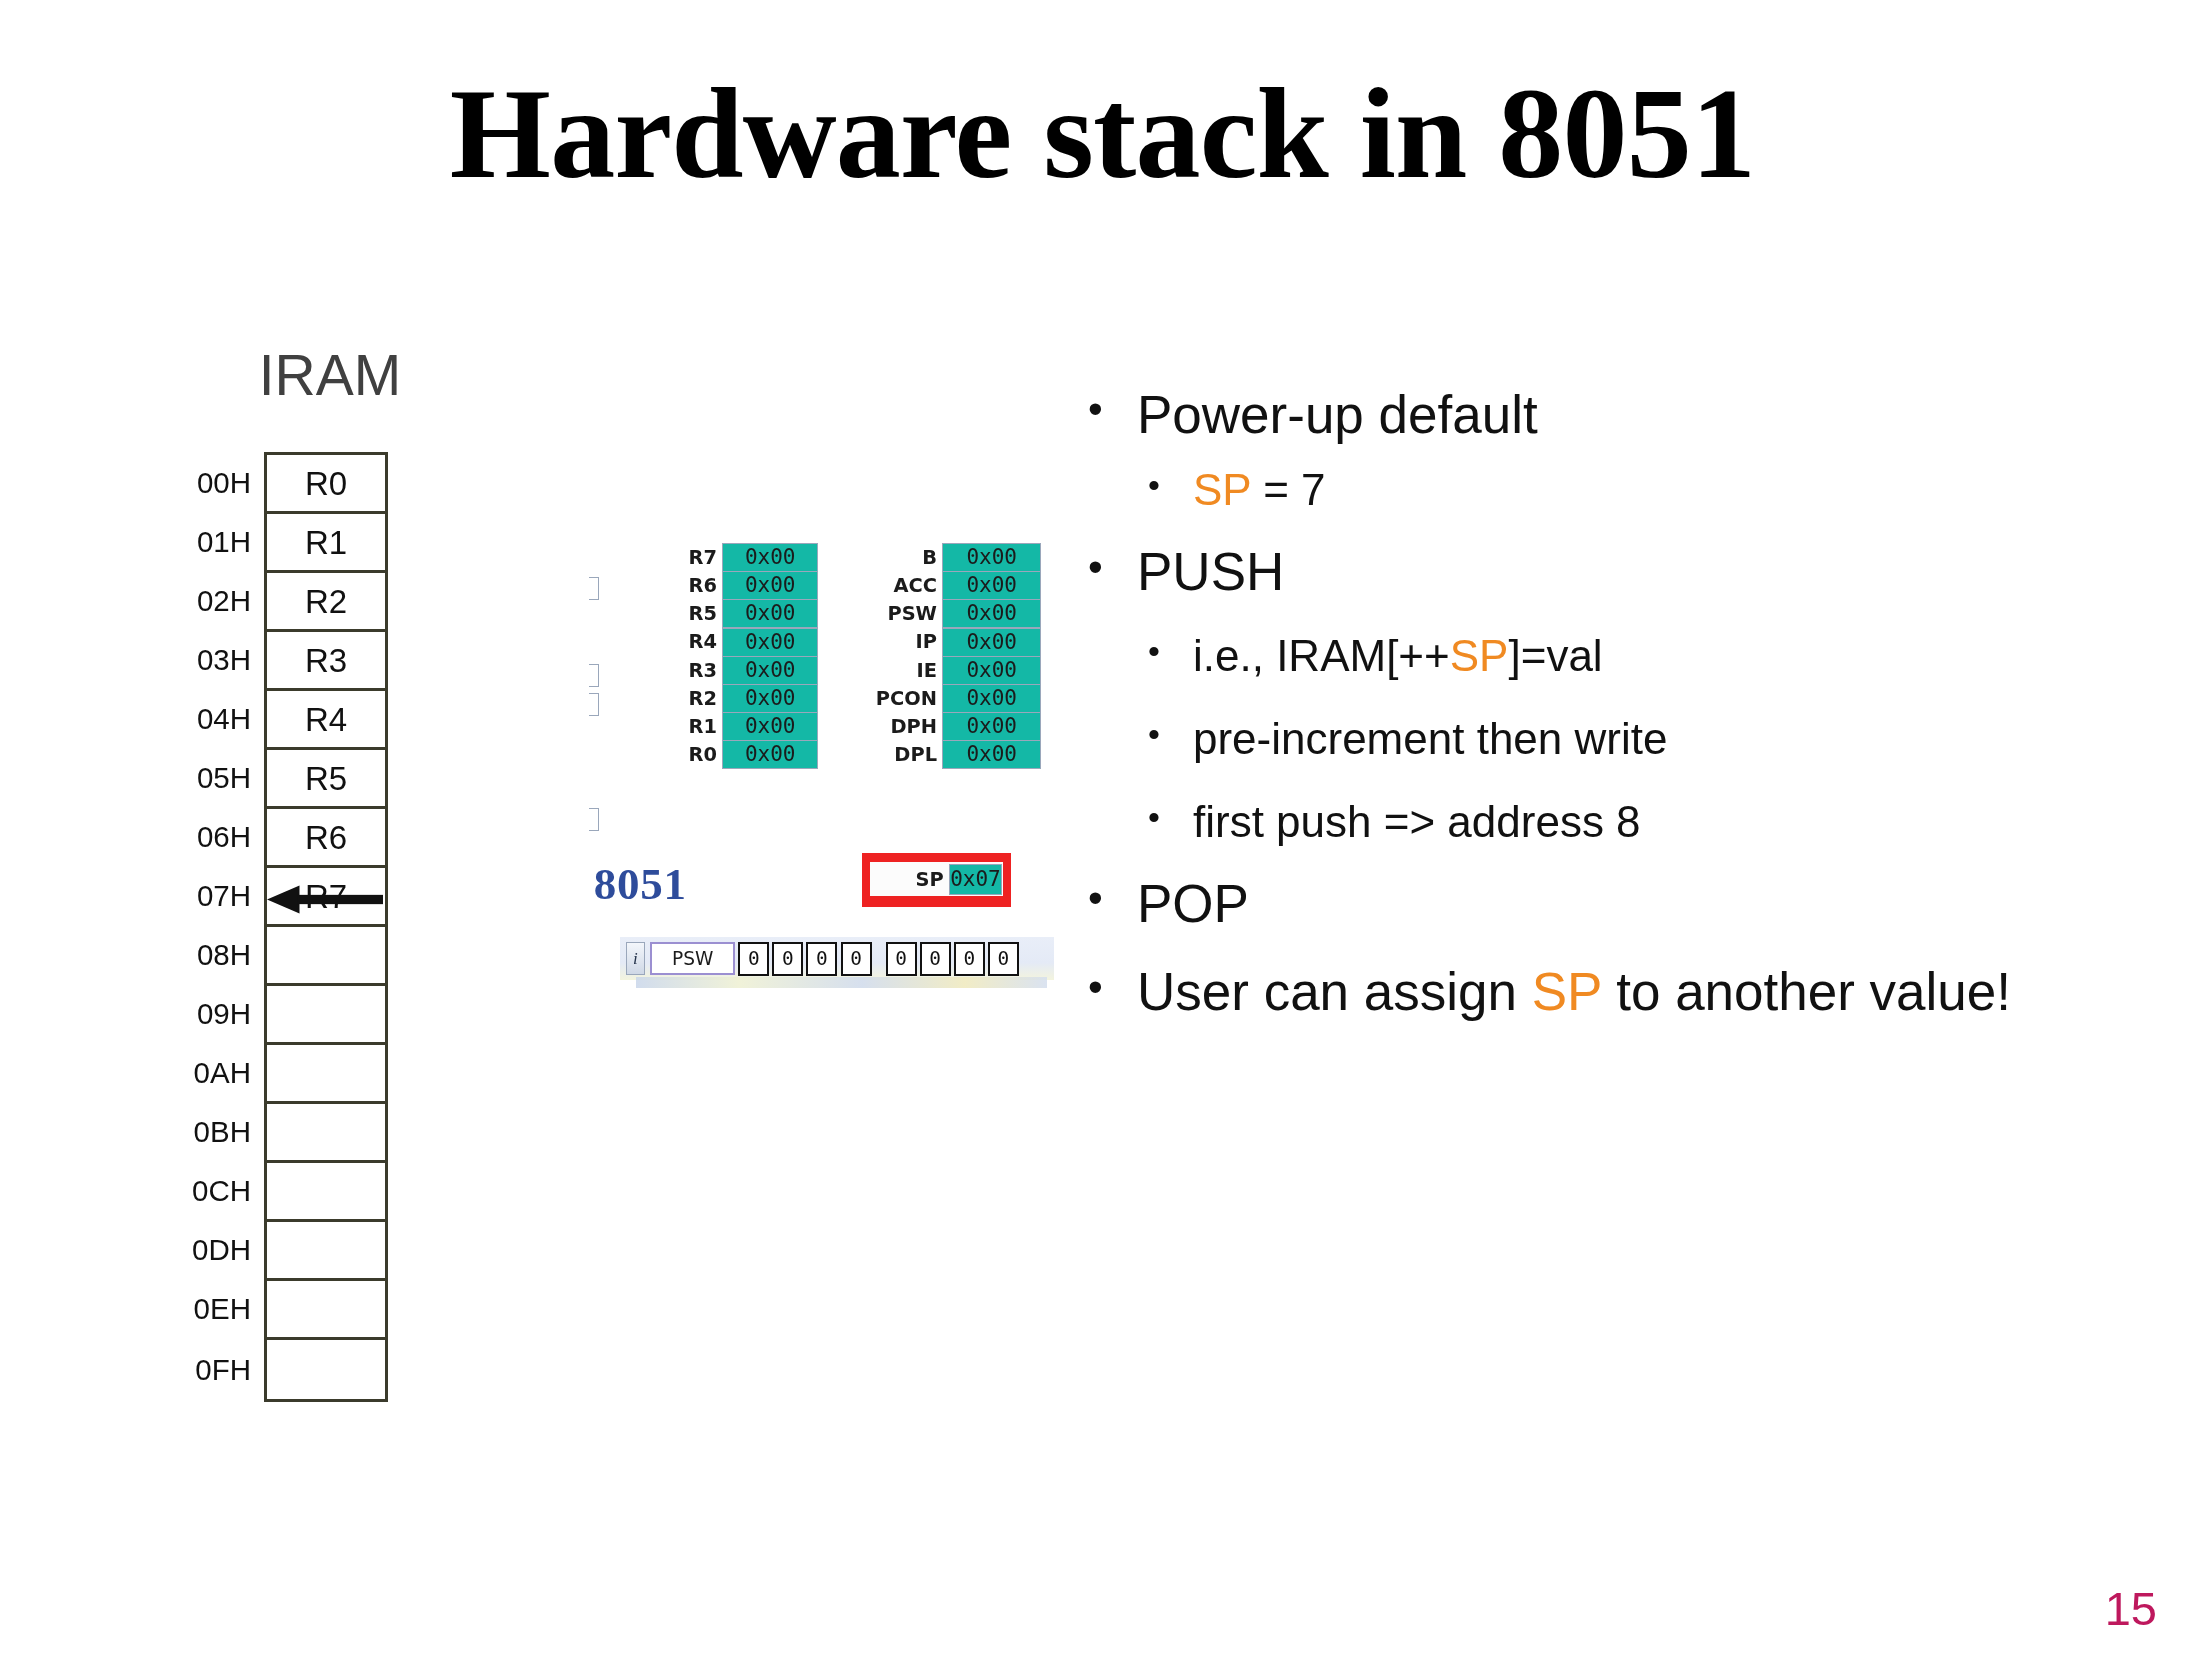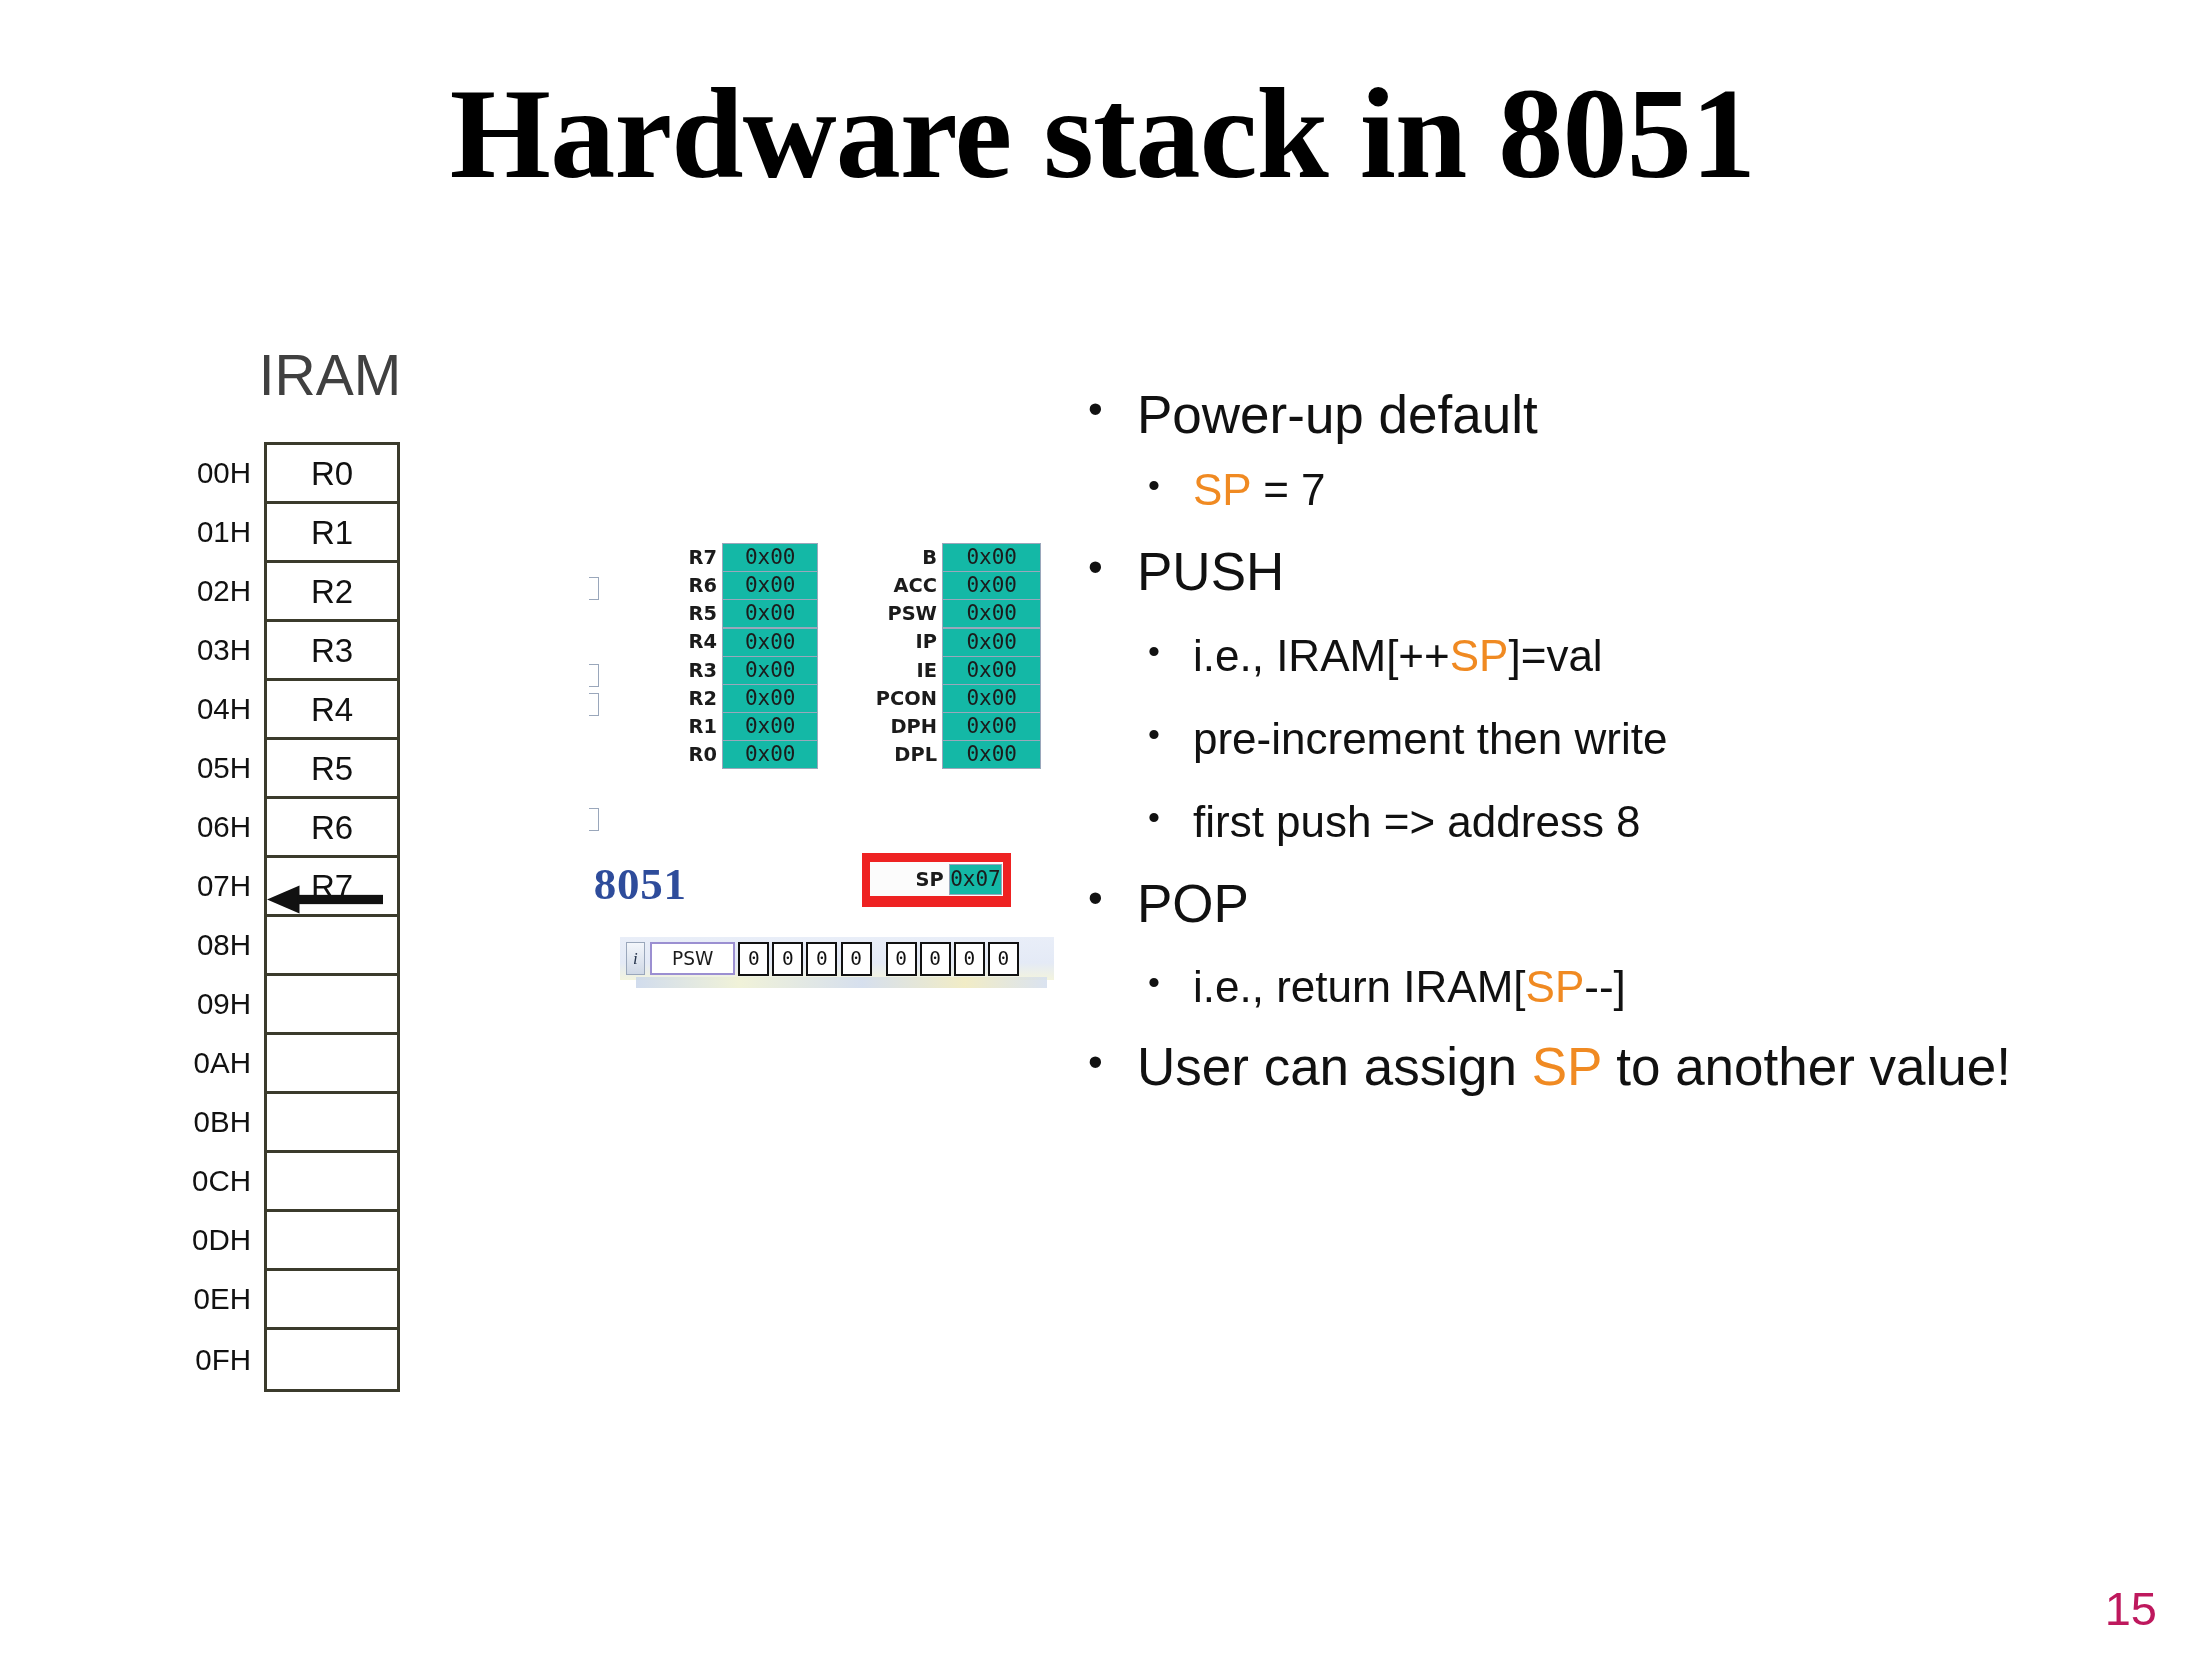--- a/index.html
+++ b/index.html
@@ -46,22 +46,22 @@
     width: 240px;
     text-align: center;
     font-size: 57px;
     line-height: 1;
     color: #404040;
     font-weight: normal;
   }
   #iram-table {
     position: absolute;
     left: 118px;
-    top: 95px;
-    width: 136px;
+    top: 105px;
+    width: 124px;
     border: 3.9px solid #3b3b2c;
     box-sizing: border-box;
   }
   .iram-row {
     position: relative;
     height: 59px;
     border-bottom: 3.9px solid #3b3b2c;
     box-sizing: border-box;
     display: flex;
     align-items: center;
@@ -500,23 +500,20 @@
     <span>i.e., IRAM[++</span><span class="sp-tok">SP</span><span>]=val</span>
   </div>
 
   <div class="b2 push-1">pre-increment then write</div>
 
   <div class="b2 push-3">first push =&gt; address 8</div>
 
   <div class="b1 pop-hd">POP</div>
 
 
-  <div class="b2 pop-2">
-    <span>i.e., return IRAM[</span><span class="sp-tok">SP</span><span>--]</span>
-  </div>
 
   <div class="b1">
     <span>User can assign </span><span class="sp-tok">SP</span><span> to another value!</span>
   </div>
 
 </div>
 
 <div id="page-number">15</div>
 
 

